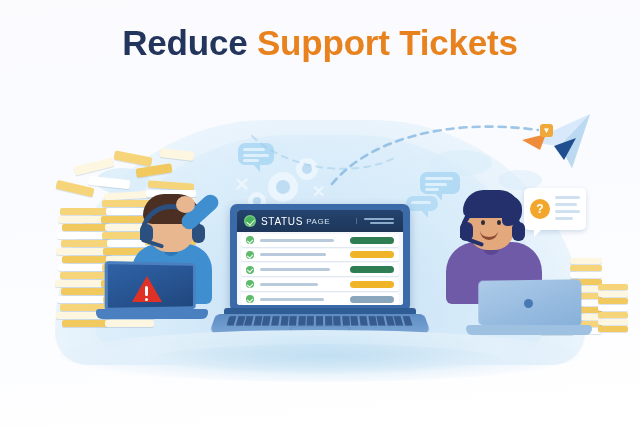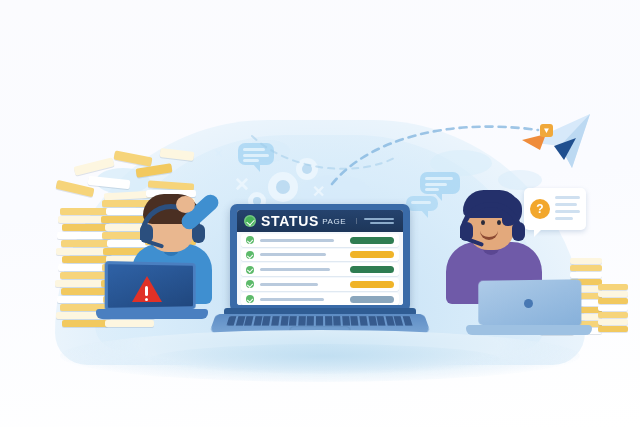--- a/index.html
+++ b/index.html
@@ -105,21 +105,21 @@
   
   .laptop{position:absolute;left:218px;top:204px;width:204px;height:140px;}
   .lid{position:absolute;left:12px;top:0;width:180px;height:108px;background:#3a6ba8;border-radius:7px;
     box-shadow:0 3px 8px rgba(40,70,110,.3);}
   .lid-in{position:absolute;left:7px;top:6px;right:7px;bottom:7px;background:#eef4fa;border-radius:3px;overflow:hidden;}
   .sp-head{position:relative;height:22px;background:linear-gradient(180deg,#25436e,#1d3659);display:flex;align-items:center;padding:0 7px;}
   .sp-logo{width:12px;height:12px;border-radius:50%;background:#46b45a;margin-right:5px;position:relative;
     box-shadow:0 0 0 1.5px rgba(255,255,255,.25) inset;}
   .sp-logo:after{content:"";position:absolute;left:3.5px;top:2.5px;width:4px;height:6px;border:1.6px solid #fff;
     border-top:none;border-left:none;transform:rotate(42deg);}
-  .sp-title{color:#fff;font-size:14px;font-weight:bold;letter-spacing:.7px;}
+  .sp-title{color:#fff;font-size:10px;font-weight:normal;letter-spacing:.7px;}
   .sp-sub{color:#d4e3f2;font-size:8px;letter-spacing:.6px;margin-left:3px;font-weight:normal;}
   .sp-meta{margin-left:auto;display:flex;flex-direction:column;gap:2px;align-items:flex-end;padding-right:2px;
     border-left:1px solid rgba(255,255,255,.25);padding-left:7px;}
   .sp-meta i{display:block;height:2px;background:#9fc0dd;border-radius:1px;opacity:.85;}
   .sp-rows{background:#f4f8fc;padding:2px 4px 3px;}
   .sp-row{display:flex;align-items:center;background:#fff;border-radius:2px;height:12.5px;margin-bottom:2.2px;
     padding:0 5px;box-shadow:0 .5px 0 rgba(180,200,220,.6);}
   .chk{width:8px;height:8px;border-radius:50%;background:#5cba6a;flex:0 0 auto;margin-right:6px;position:relative;}
   .chk:after{content:"";position:absolute;left:2.4px;top:1.6px;width:2.6px;height:4.2px;border:1.3px solid #fff;
     border-top:none;border-left:none;transform:rotate(42deg);}
@@ -375,15 +375,16 @@
     <div class="deck">
       <div class="keys"></div>
       <div class="pad"></div>
     </div>
   </div>
 
   <div class="ground" style="pointer-events:none;"></div>
   <div class="ground2" style="pointer-events:none;"></div>
 
   <div class="title">
+    <div class="t2"><span>Reduce </span><span class="t-accent">Support Tickets</span></div>
   </div>
 
 </div>
 
 </body></html>

